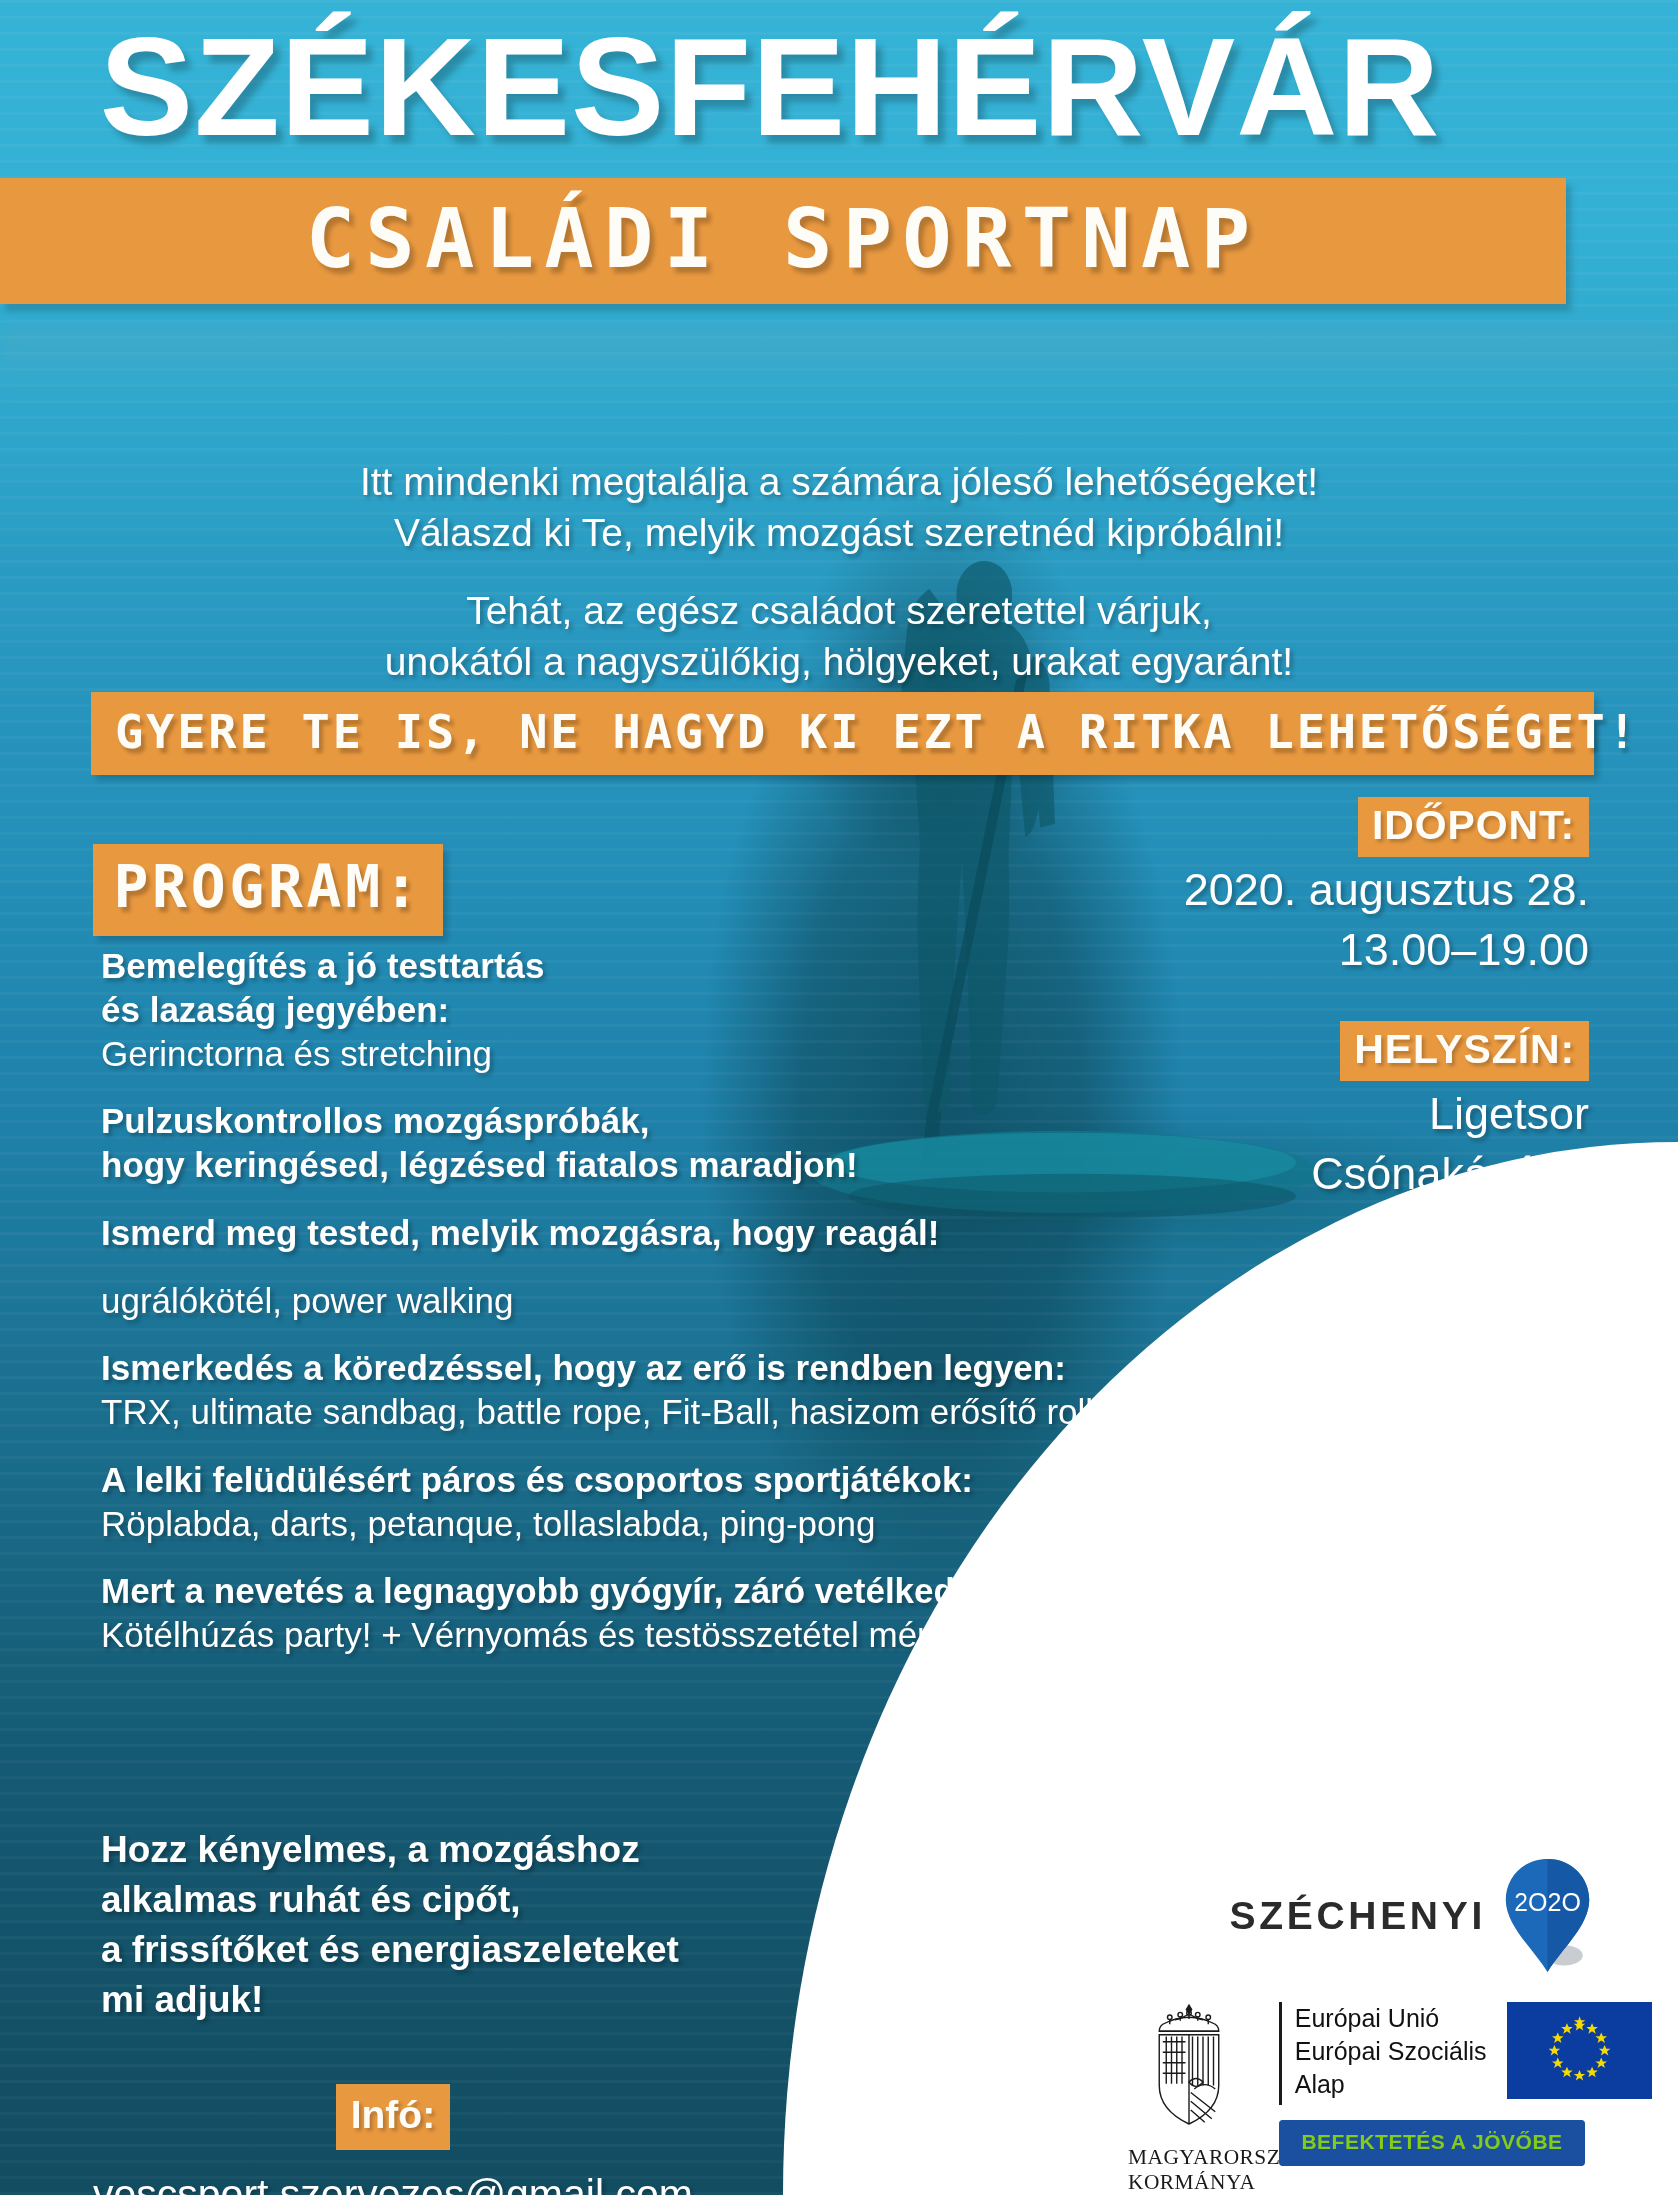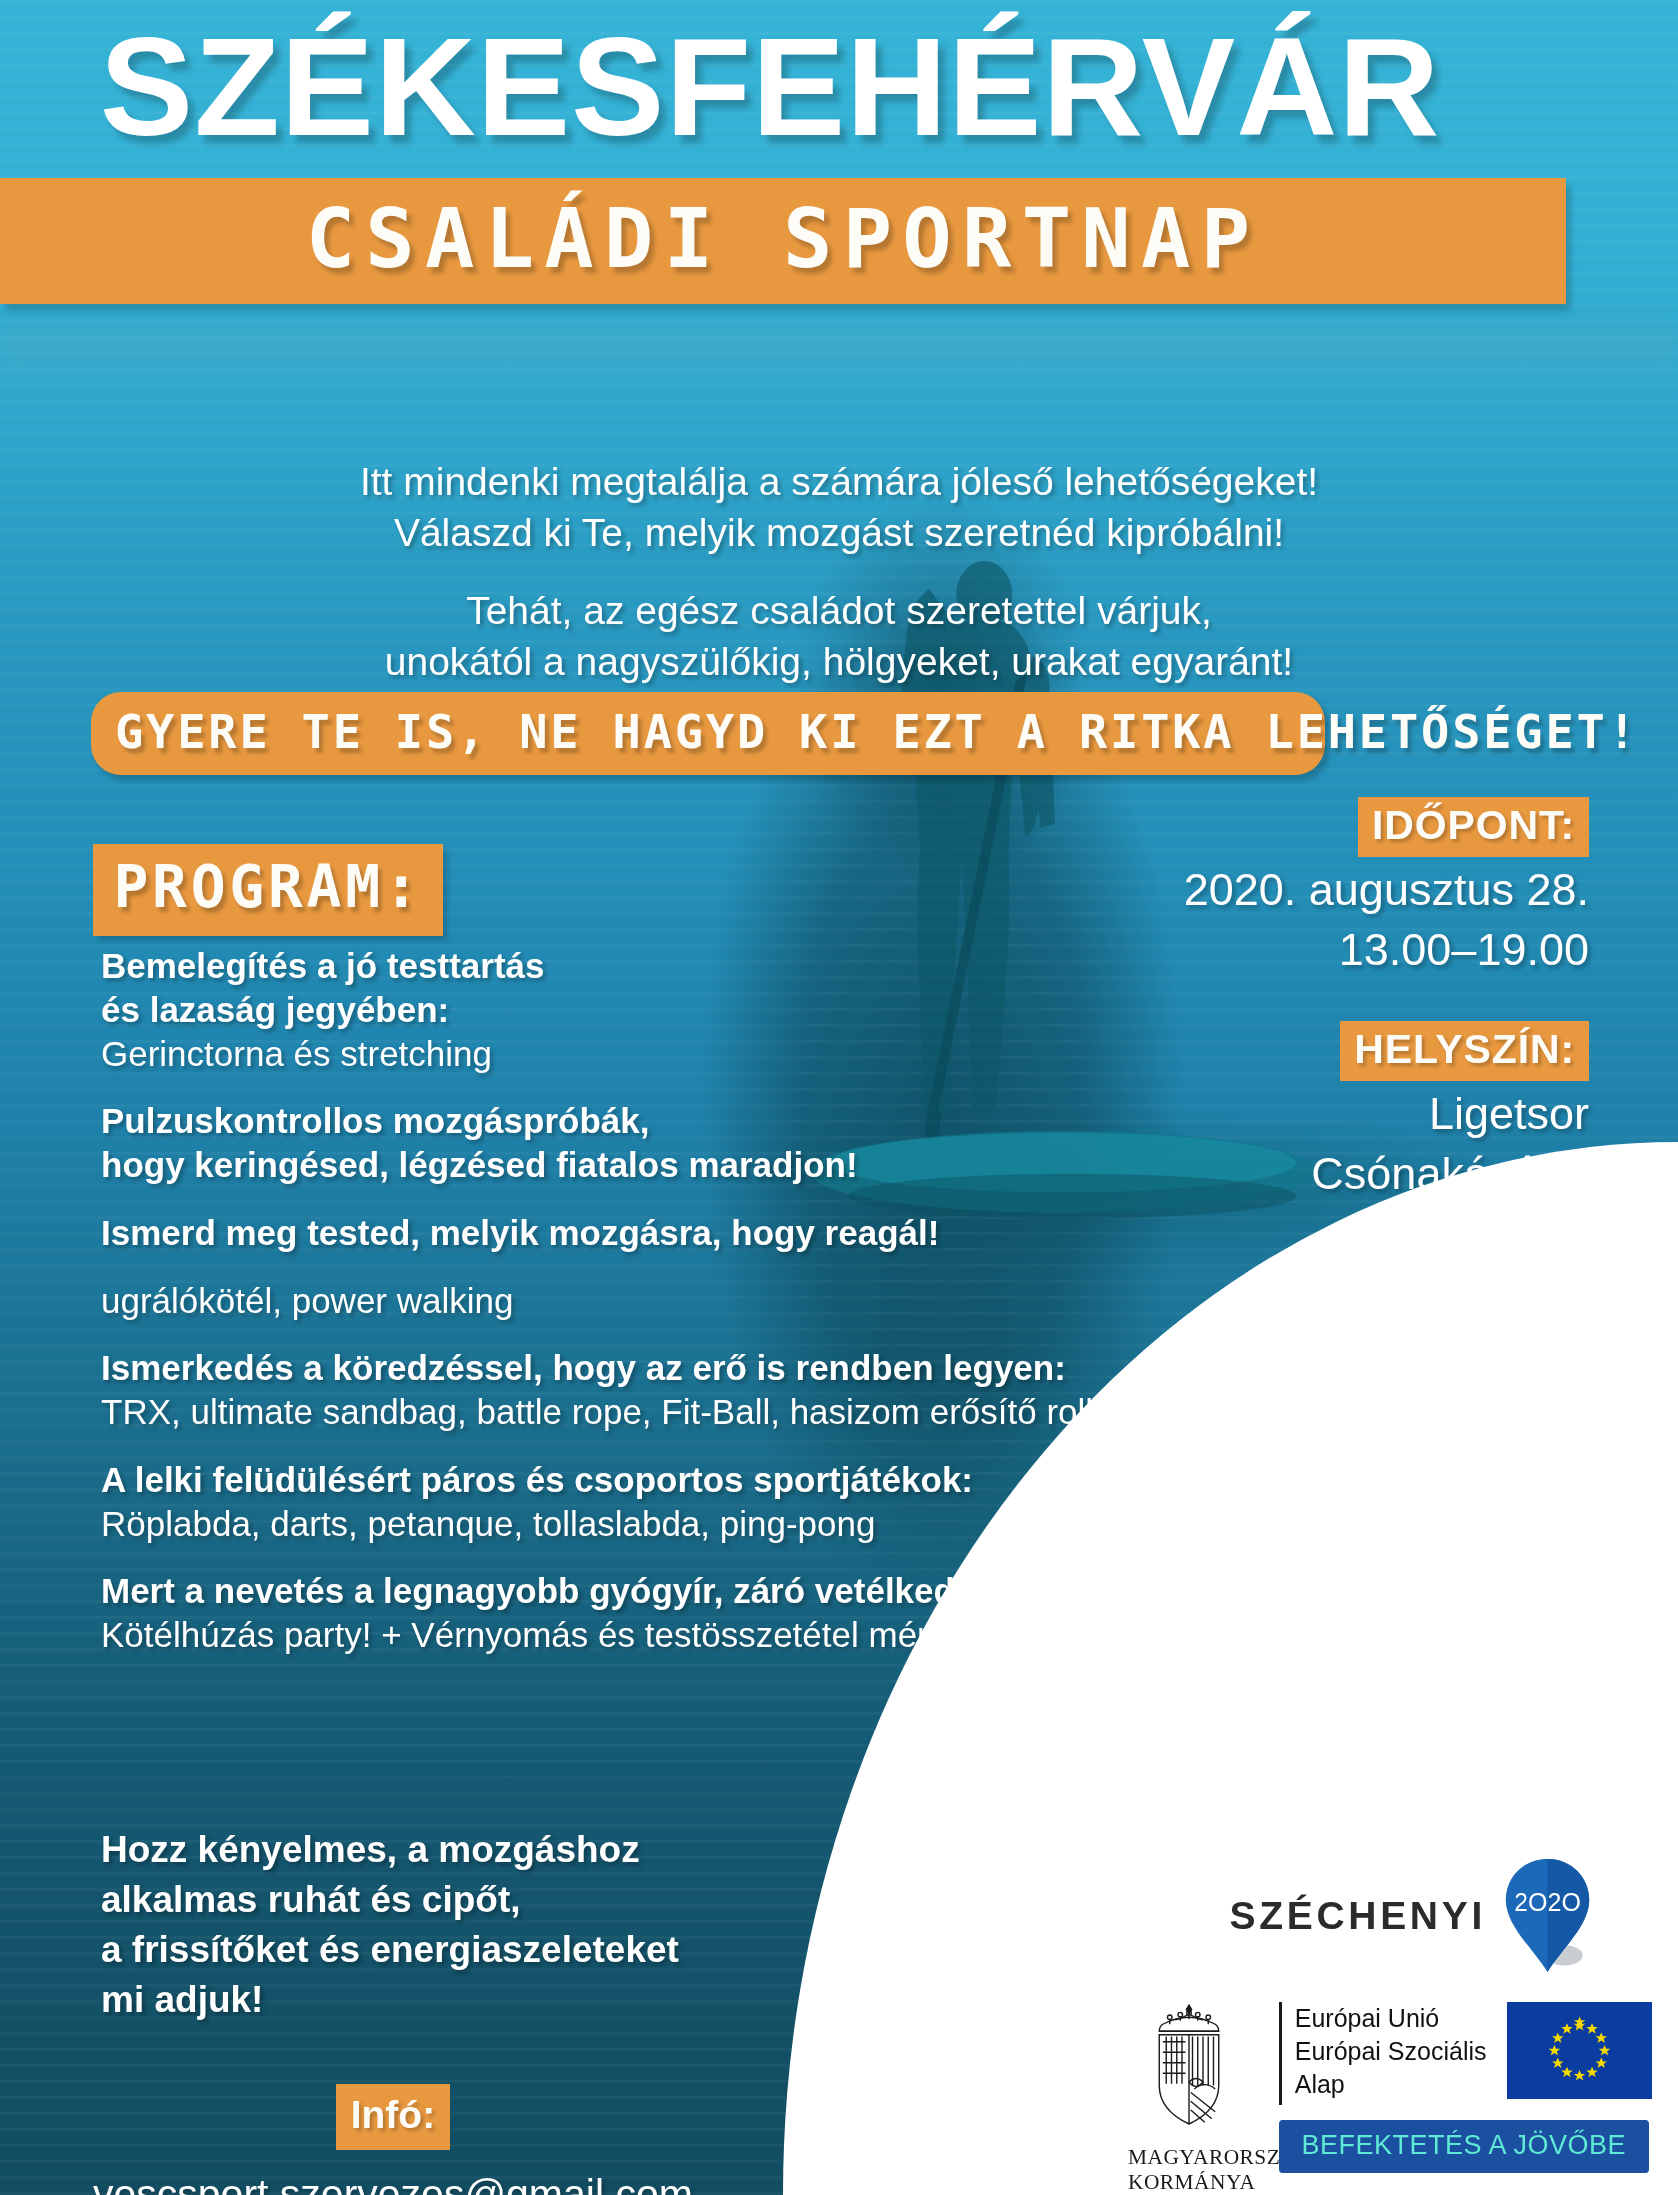--- a/index.html
+++ b/index.html
@@ -102,25 +102,24 @@
   .intro {
     position: absolute; left: 0; top: 457px; width: 1678px;
     text-align: center; color: #ffffff;
     font-size: 39px; line-height: 1.30; font-weight: 500;
     text-shadow: 2.8px 2.8px 4.7px rgba(0,0,0,.30);
   }
   .intro .gap { display: block; height: 28px; }
 
   
   .callout-band {
-    position: absolute; left: 91px; top: 692px; width: 1234px;
+    position: absolute; left: 91px; top: 692px; width: 1503px;
     background: #e8983f;
     padding: 12px 0 16px 24px;
     box-shadow: 4.7px 5.6px 5.6px rgba(0,0,0,.18);
-    border-radius: 30px;
   }
   .callout-text {
     color: #fdfcf6; font-size: 47px; font-weight: bold;
     letter-spacing: 2.8px;
     font-family: "DejaVu Sans Mono", monospace;
     text-shadow: 3.7px 4.7px 3.7px rgba(0,0,0,.22);
     white-space: nowrap;
   }
 
   
@@ -232,21 +231,21 @@
   }
   .invest-badge {
     margin-top: 15px;
     background: #1b4fa0;
     border: 2.8px solid #1b4fa0;
     border-radius: 3.7px;
     padding: 8.4px 20.5px 10.3px 20.5px;
     display: inline-block;
   }
   .invest-badge span {
-    color: #5eead4; font-size: 27px; font-weight: normal; letter-spacing: 0.5px;
+    color: #84cc16; font-size: 21px; font-weight: bold; letter-spacing: 0.5px;
   }
 </style>
 </head>
 <body>
 
 <div class="poster">
 
   <div class="water-bands"></div>
   <div class="shore"></div>
 

